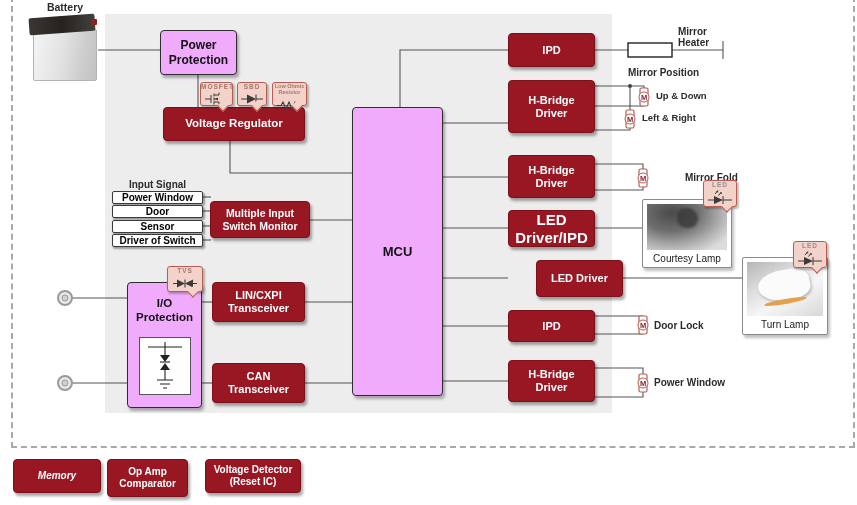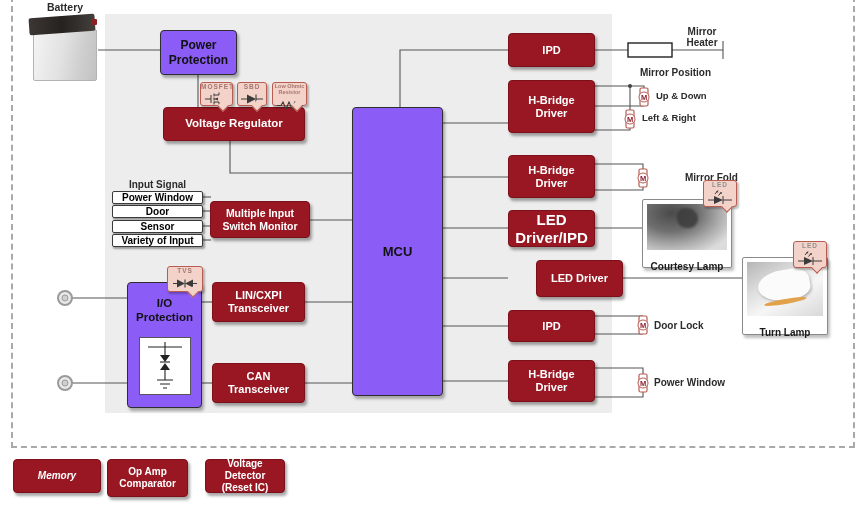--- a/index.html
+++ b/index.html
@@ -7,28 +7,28 @@
           font-family:"Liberation Sans",sans-serif;}
   .frame{position:absolute;left:11px;top:-4px;width:840px;height:450px;
          border-left:2px dashed #a9a9a9;border-right:2px dashed #a9a9a9;border-bottom:2px dashed #a9a9a9;}
   .panel{position:absolute;left:105px;top:14px;width:507px;height:399px;background:#ededed;}
   .wires{position:absolute;left:0;top:0;}
   .rbox{position:absolute;background:#991722;border:1px solid #7c101a;border-radius:4px;
         box-shadow:2px 3px 3px rgba(0,0,0,.35);color:#fff;font-weight:bold;font-size:11px;
         line-height:1.15;display:flex;align-items:center;justify-content:center;text-align:center;
         padding:0 8px;box-sizing:border-box;}
   .fs10{font-size:15px;padding:0 3px;}
-  .wbox{position:absolute;background:#8b5cf6;border:1.6px solid #2e2e2e;border-radius:4px;
+  .wbox{position:absolute;background:#f0abfc;border:1.6px solid #2e2e2e;border-radius:4px;
         box-shadow:2px 3px 3px rgba(0,0,0,.3);color:#111;font-weight:bold;font-size:12px;
         line-height:1.2;display:flex;align-items:center;justify-content:center;text-align:center;
         box-sizing:border-box;}
   .inrow{position:absolute;background:#fff;border:1.4px solid #3a3a3a;border-radius:2px;
          box-shadow:1.5px 2px 2px rgba(0,0,0,.35);color:#000;font-weight:bold;font-size:10px;
          display:flex;align-items:center;justify-content:center;box-sizing:border-box;white-space:nowrap;}
-  .lbl{position:absolute;color:#2b2b2b;font-weight:600;font-size:10px;line-height:1.1;text-align:center;}
+  .lbl{position:absolute;color:#2b2b2b;font-weight:600;font-size:10px;line-height:1.1;}
   .callout{position:absolute;background:#f3d2c9;border:1.4px solid #b85c52;border-radius:3px;
            box-shadow:1.5px 2px 2px rgba(0,0,0,.25);box-sizing:border-box;text-align:center;
            padding-top:1px;z-index:5;}
   .callout::after{content:'';position:absolute;bottom:-4.5px;right:5px;width:7px;height:7px;
            background:#f3d2c9;border-right:1.4px solid #b85c52;border-bottom:1.4px solid #b85c52;
            transform:rotate(45deg);}
   .co-title{font-size:6.5px;color:#a5766d;font-weight:bold;letter-spacing:1px;line-height:1.05;}
   .co-title.small{font-size:5.5px;letter-spacing:0;}
   .co-title.gray{color:#8f8f8f;}
   .lampbox{position:absolute;background:#fff;border:1.4px solid #8a8a8a;border-radius:2px;
@@ -38,21 +38,21 @@
       radial-gradient(ellipse at 30% 20%, #4a4a4a 0%, #6f6f6f 35%, #a8a8a8 60%, #dcdcdc 85%),
       linear-gradient(#777,#ccc);}
   .photo.courtesy::after{content:'';position:absolute;left:38%;top:8%;width:26%;height:45%;
       background:#3a3a3a;border-radius:40% 60% 50% 50%;filter:blur(1px);opacity:.8;}
   .photo.turn{background:linear-gradient(150deg,#b5b5b5 0%,#dedede 35%,#f6f6f6 60%,#d8d8d8 100%);}
   .photo.turn::before{content:'';position:absolute;left:14%;top:14%;width:68%;height:56%;
       background:#fbfbfb;border-radius:55% 45% 40% 60%;transform:rotate(-10deg);
       box-shadow:1px 2px 3px rgba(0,0,0,.25);}
   .photo.turn::after{content:'';position:absolute;left:22%;bottom:22%;width:56%;height:9%;
       background:#e2a24b;border-radius:50%;transform:rotate(-10deg);}
-  .caption{text-align:center;font-weight:bold;font-size:10px;color:#1a1a1a;margin-top:11px;}
+  .caption{text-align:center;font-weight:normal;font-size:10px;color:#1a1a1a;margin-top:3px;}
   .battery{position:absolute;left:28px;top:13px;width:72px;height:68px;}
   .battery .body{position:absolute;left:5px;top:16px;width:62px;height:50px;
       background:linear-gradient(100deg,#f4f4f4 0%,#e2e2e2 45%,#cecece 75%,#c2c2c2 100%);
       border:1px solid #b3b3b3;border-radius:2px;}
   .battery .slab{position:absolute;left:1px;top:3px;width:66px;height:17px;border-radius:2px;
       background:linear-gradient(95deg,#3c3733 0%,#262220 50%,#44403c 100%);transform:rotate(-4deg);}
   .battery .term{position:absolute;right:3px;top:6px;width:6px;height:6px;background:#8d2020;border-radius:1px;}
   .legendbox{position:absolute;background:#991722;border:1px solid #7c101a;border-radius:4px;
         box-shadow:2px 3px 3px rgba(0,0,0,.35);color:#fff;font-weight:bold;font-size:10px;
         line-height:1.2;display:flex;align-items:center;justify-content:center;text-align:center;
@@ -167,21 +167,21 @@
       <path d="M1 4.5 H5 L7 1 L10 8 L13 1 L16 8 L19 1 L21 4.5 H27" stroke="#3a3a3a" stroke-width="1.1" fill="none"></path>
     </svg>
   </div>
 
   <div class="wbox" style="left:352px;top:107px;width:91px;height:289px;font-size:13px;">MCU</div>
 
   <div class="lbl" style="left:112px;top:179px;width:91px;text-align:center;font-size:10px;">Input Signal</div>
   <div class="inrow" style="left:112px;top:190.5px;width:91px;height:13px;">Power Window</div>
   <div class="inrow" style="left:112px;top:205px;width:91px;height:13px;">Door</div>
   <div class="inrow" style="left:112px;top:219.5px;width:91px;height:13px;">Sensor</div>
-  <div class="inrow" style="left:112px;top:234px;width:91px;height:13px;">Variety of Input</div>
+  <div class="inrow" style="left:112px;top:234px;width:91px;height:13px;">Driver of Switch</div>
 
   <div class="rbox" style="left:210px;top:201px;width:100px;height:37px;font-size:10.5px;padding:0 10px;">Multiple Input Switch Monitor</div>
 
   <div class="wbox" style="left:127px;top:282px;width:75px;height:126px;align-items:flex-start;padding-top:14px;font-size:11.5px;">I/O Protection</div>
   <div class="io-inner">
     <svg width="50" height="56" viewBox="0 0 50 56">
       <g stroke="#222" stroke-width="1.1" fill="none">
         <path d="M25 4 V9 M8 9 H42 M25 9 V17"></path>
         <path d="M25 32 V42 M17 42 H33 M20 46 H30 M23 50 H27"></path>
         <path d="M20 24 H30"></path>
@@ -247,14 +247,14 @@
         <path d="M1 11 H7 M16 11 H25 M16 7 V15"></path>
       </g>
       <path d="M10.5 1.5 L11.5 3.5 L9 3 Z" fill="#3a3a3a"></path>
       <path d="M14 3 L15 5 L12.5 4.5 Z" fill="#3a3a3a"></path>
       <path d="M7 7 V15 L16 11 Z" fill="#3a3a3a"></path>
     </svg>
   </div>
 
   <div class="legendbox" style="left:13px;top:459px;width:88px;height:34px;font-style:italic;">Memory</div>
   <div class="legendbox" style="left:107px;top:459px;width:81px;height:38px;">Op Amp Comparator</div>
-  <div class="legendbox" style="left:205px;top:459px;width:80px;height:34px;">Voltage Detector (Reset IC)</div>
+  <div class="legendbox" style="left:205px;top:459px;width:96px;height:34px;">Voltage Detector (Reset IC)</div>
 </div>
 
 </body></html>

